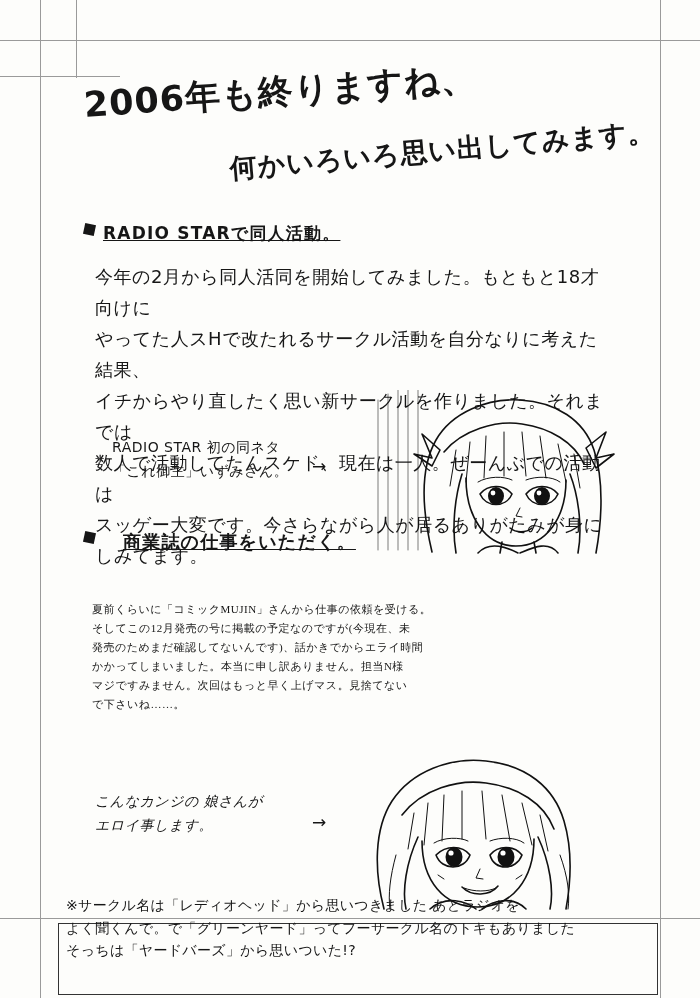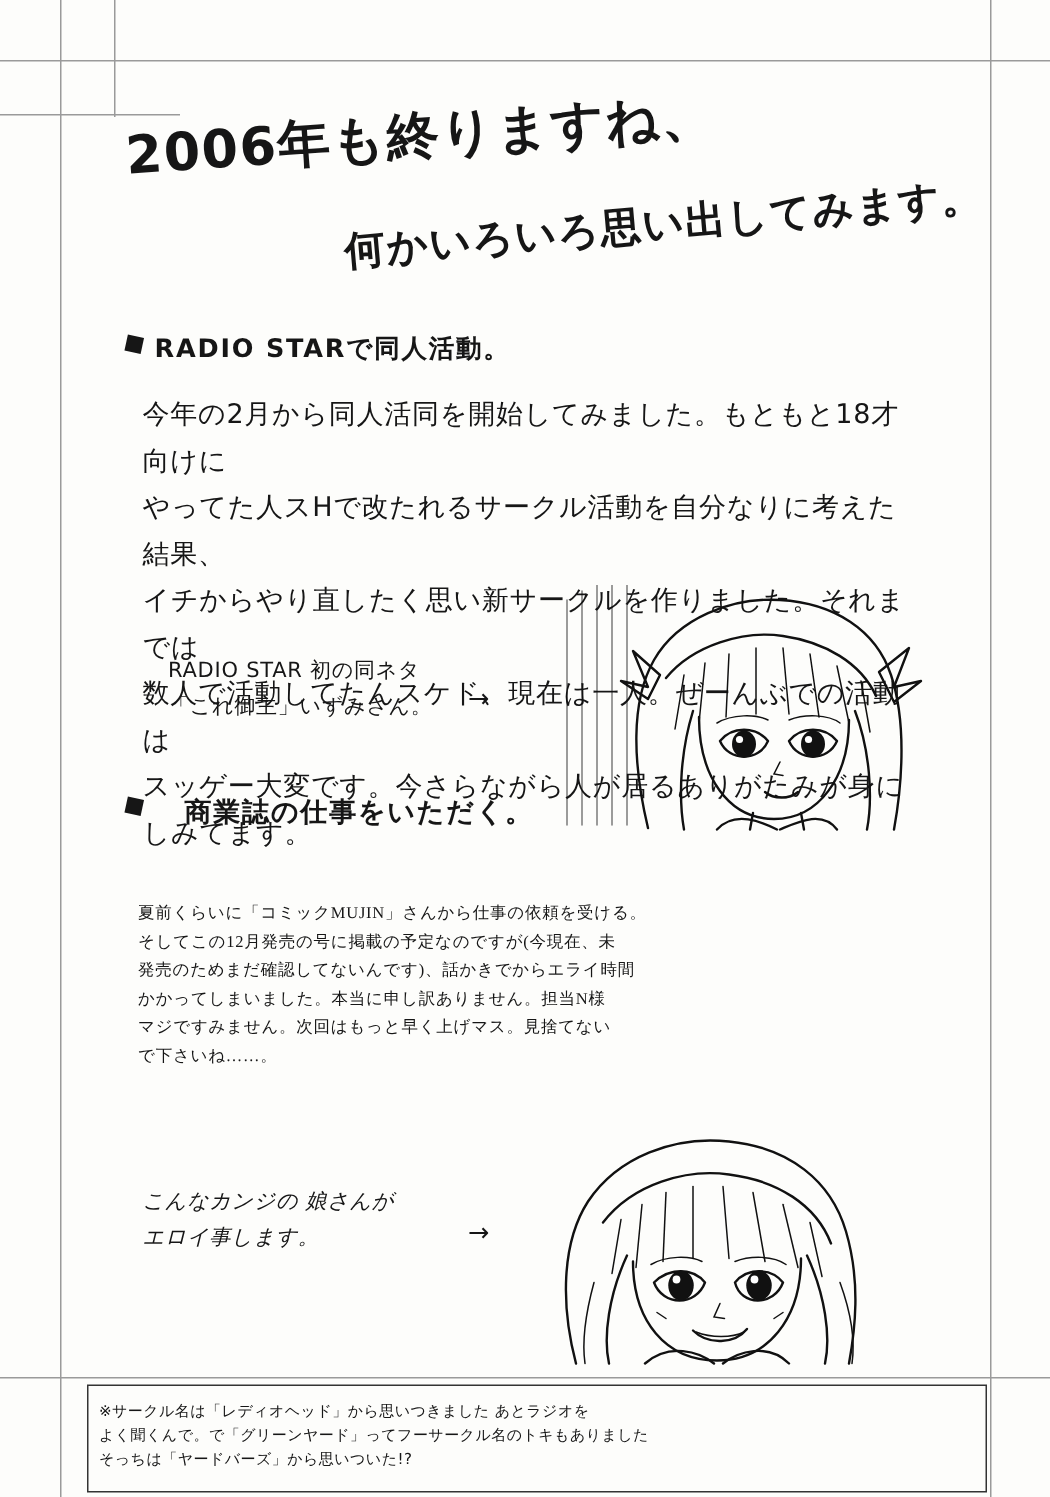--- a/index.html
+++ b/index.html
@@ -60,20 +60,21 @@
     width: 11px;
     height: 11px;
     background: #161616;
     transform: rotate(12deg);
   }
 
   .head {
     font-size: 17px;
     font-weight: bold;
     letter-spacing: 1.2px;
+    text-decoration: underline;
   }
   .head-1 { left: 103px; top: 220px; }
   .head-2 { left: 103px; top: 528px; font-size: 18px; margin-left: 20px; }
 
   .body-1 {
     left: 95px;
     top: 262px;
     width: 520px;
     font-size: 18px;
     line-height: 1.72;
@@ -110,24 +111,23 @@
     width: 600px;
     height: 72px;
     border: 1px solid #333;
     box-sizing: border-box;
   }
   .foot-text {
     position: absolute;
     left: 66px;
     top: 894px;
     width: 588px;
-    font-size: 10px;
+    font-size: 14px;
     line-height: 1.62;
     letter-spacing: 0.3px;
-    margin-top: 40px;
   }
 
   
   .art {
     position: absolute;
   }
   .art-top { left: 370px; top: 390px; }
   .art-bottom { left: 330px; top: 745px; }
 
   .art svg { display: block; }

